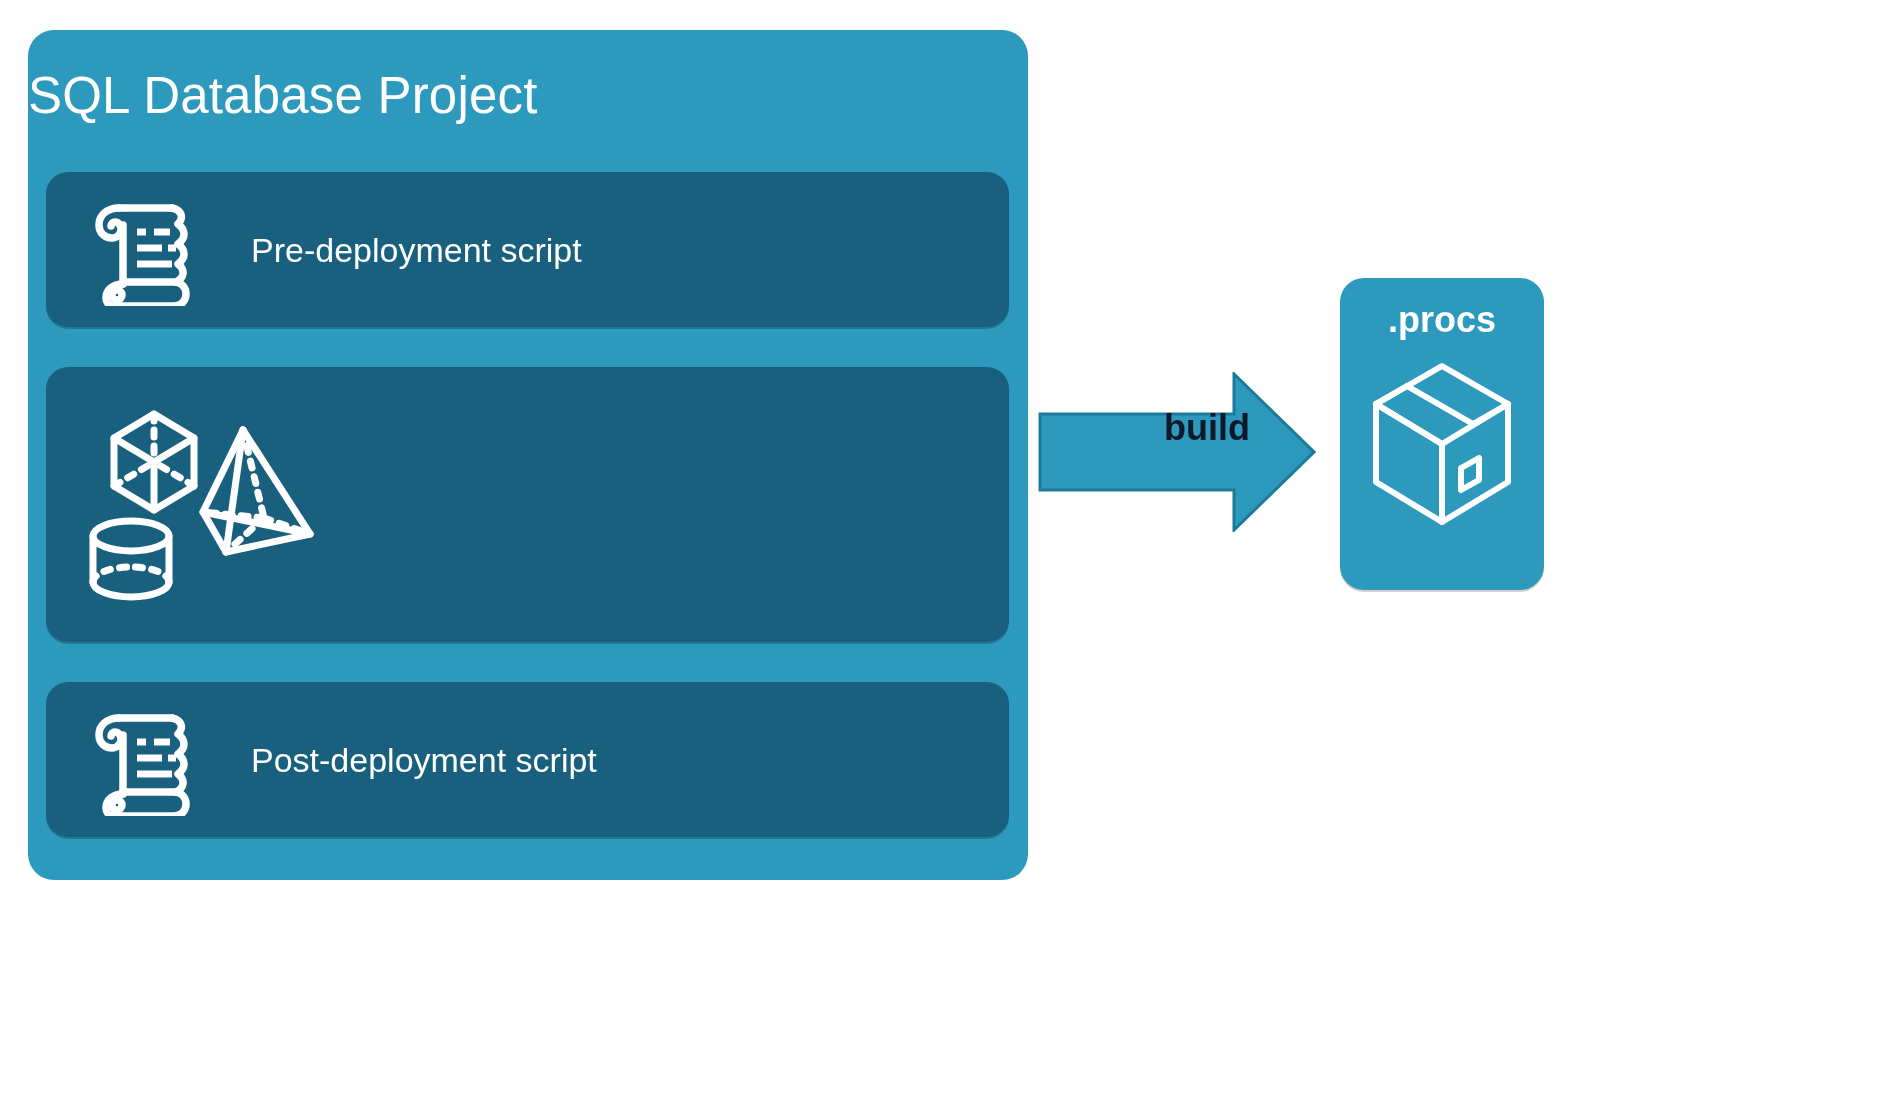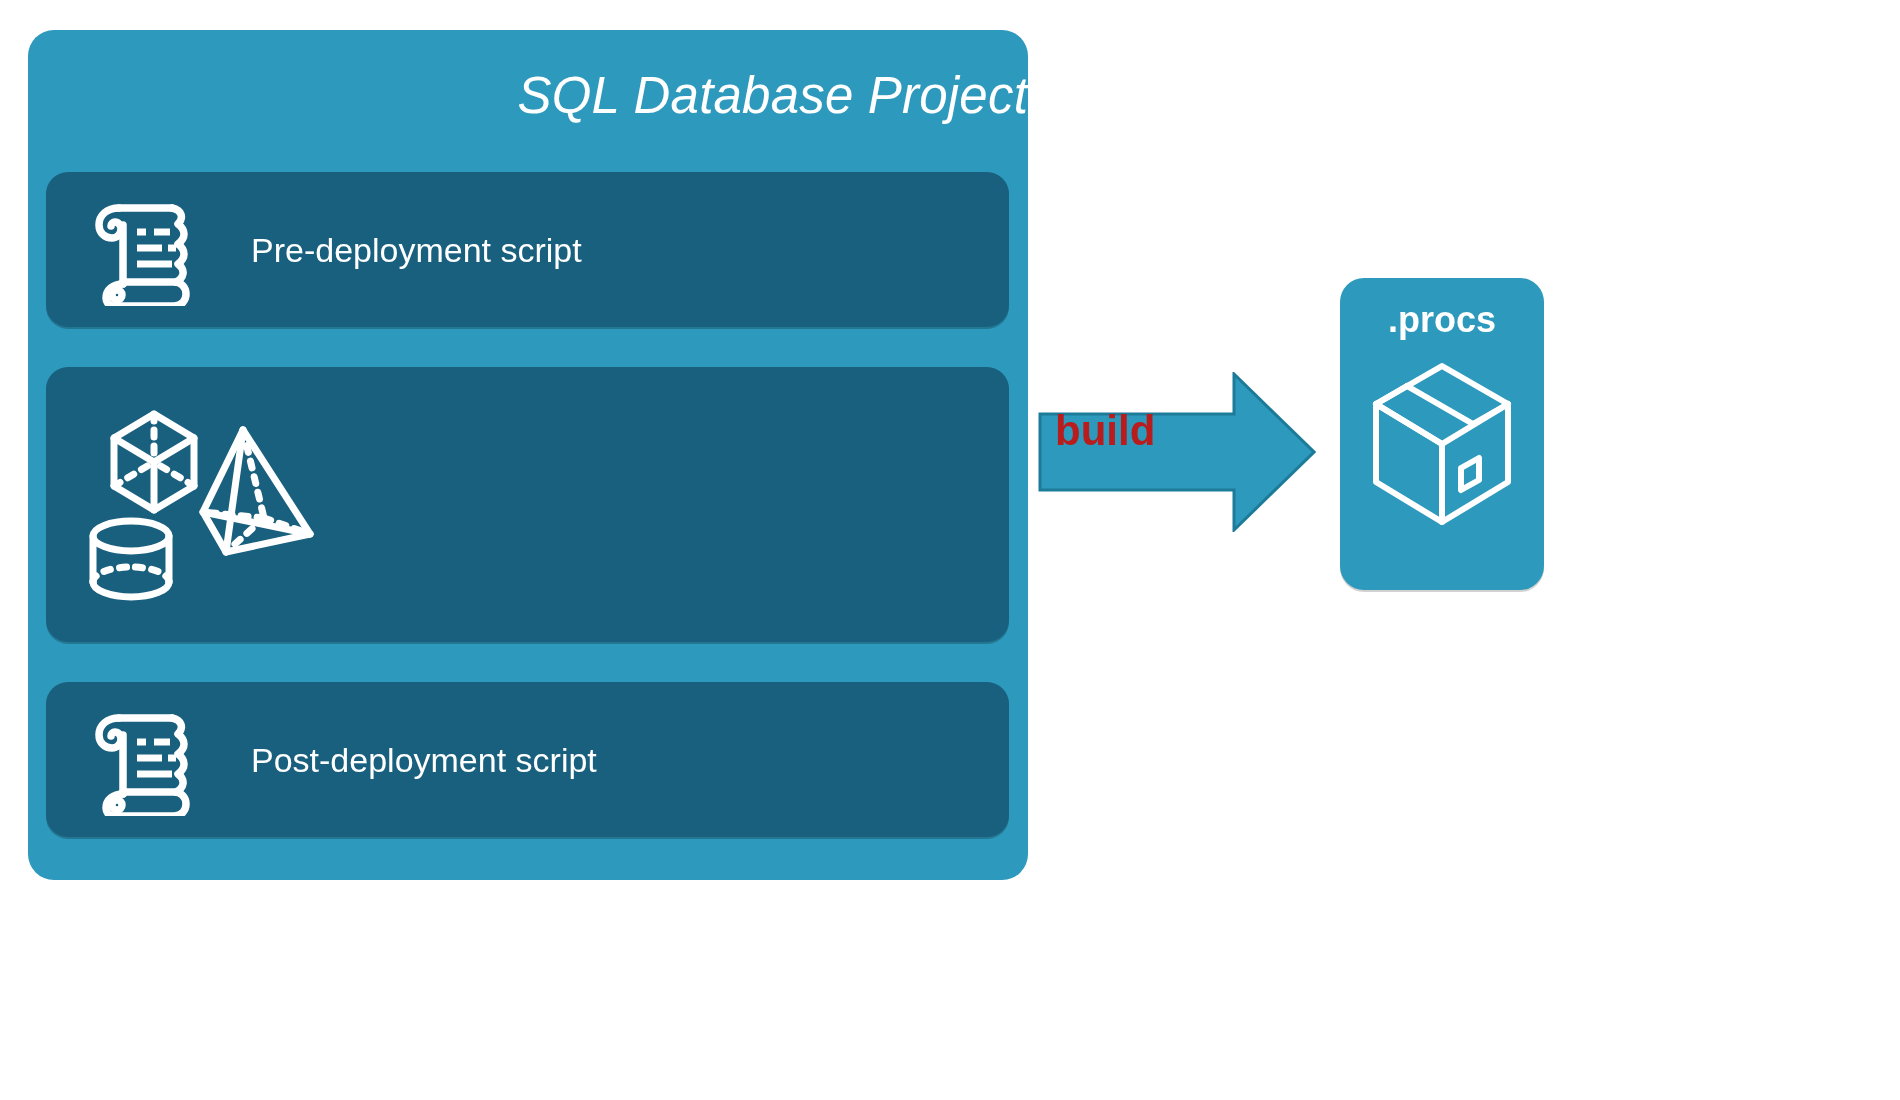--- a/index.html
+++ b/index.html
@@ -32,28 +32,27 @@
     background: #2d99bc;
     border-radius: 26px;
     box-sizing: border-box;
   }
 
   .project-title {
     position: absolute;
     left: 0;
     top: 40px;
     width: 100%;
-    text-align: right;
+    text-align: left;
     color: #ffffff;
     font-size: 51px;
     font-weight: 400;
     letter-spacing: 0.2px;
     line-height: 1;
     font-family: "Liberation Sans", sans-serif;
-    font-style: italic;
   }
 
   
   .card {
     position: absolute;
     left: 18px;
     width: 963px;
     background: #19607f;
     border-radius: 22px;
     box-sizing: border-box;
@@ -91,23 +90,23 @@
     left: 1038px;
     top: 372px;
     width: 278px;
     height: 160px;
   }
   .build-label {
     position: absolute;
     left: 1055px;
     top: 410px;
     width: 195px;
-    text-align: left;
-    color: #b91c1c;
-    font-size: 42px;
+    text-align: right;
+    color: #0f172a;
+    font-size: 36px;
     font-weight: bold;
     line-height: 1;
     font-family: "Liberation Sans", sans-serif;
   }
 
   
   .dacpac-panel {
     position: absolute;
     left: 1340px;
     top: 278px;

